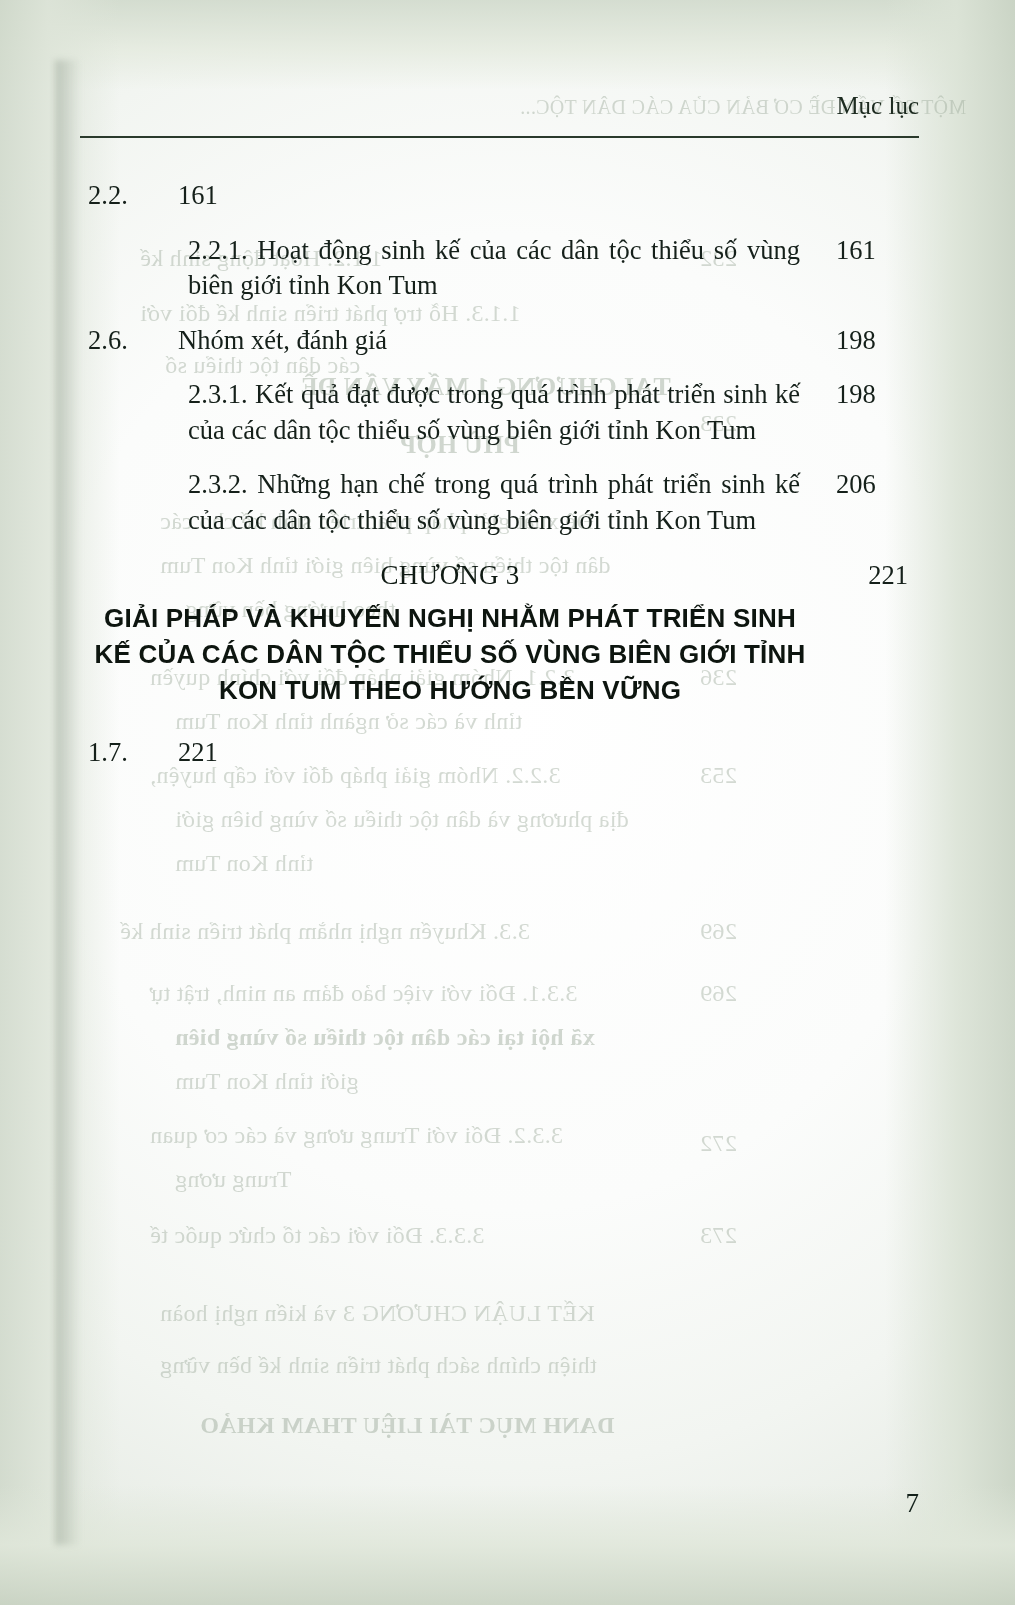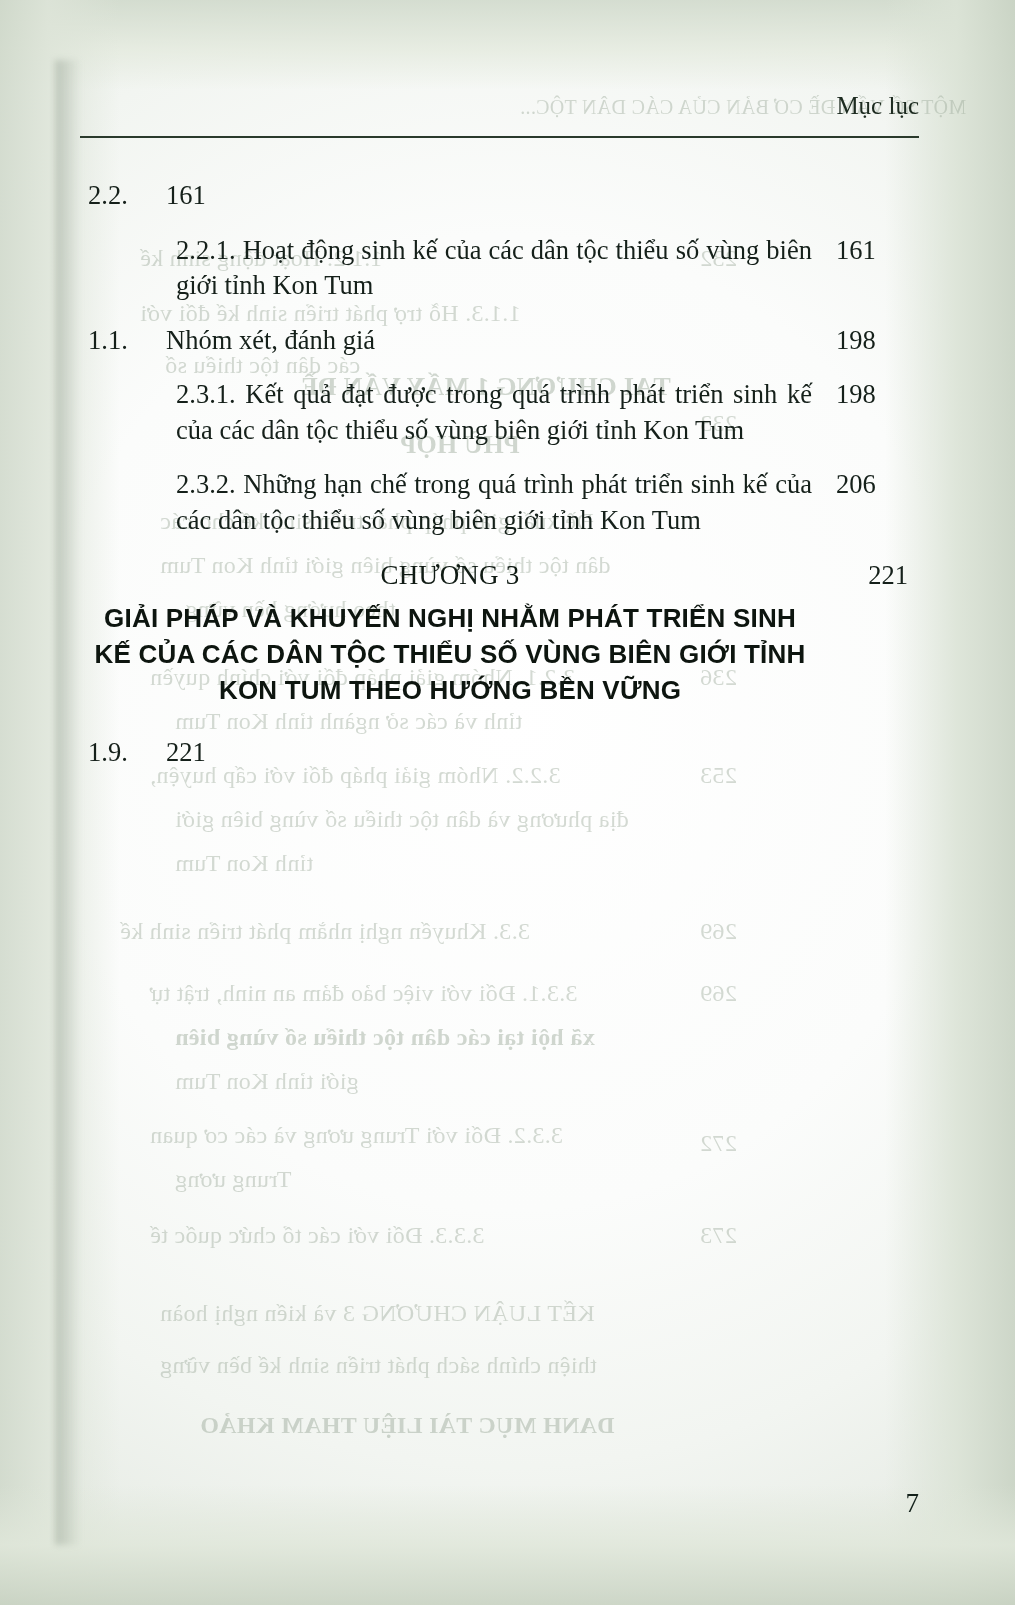--- a/index.html
+++ b/index.html
@@ -86,20 +86,21 @@
     position: absolute;
     left: 88px;
     top: 178px;
     width: 820px;
   }
 
   .entry {
     display: flex;
     align-items: flex-start;
     margin-bottom: 19px;
+    gap: 12px;
   }
   .num {
     flex: 0 0 auto;
     font-size: 26.5px;
     color: #15201a;
     line-height: 1.34;
     padding-right: 10px;
   }
   .num.lvl1 { width: 78px; }
   .num.lvl2 { width: 0; }
@@ -227,21 +228,21 @@
     </div>
 
     <div class="entry lvl2">
       <div class="num lvl2"></div>
       <div class="txt">2.2.1. Hoạt động sinh kế của các dân tộc thiểu số vùng biên giới tỉnh Kon Tum</div>
       <div class="page-no">161</div>
     </div>
 
 
     <div class="entry lvl1">
-      <div class="num lvl1">1.1.</div>
+      <div class="num lvl1">2.6.</div>
       <div class="txt">Nhóm xét, đánh giá</div>
       <div class="page-no">198</div>
     </div>
 
     <div class="entry lvl2">
       <div class="num lvl2"></div>
       <div class="txt">2.3.1. Kết quả đạt được trong quá trình phát triển sinh kế của các dân tộc thiểu số vùng biên giới tỉnh Kon Tum</div>
       <div class="page-no">198</div>
     </div>
 
@@ -256,20 +257,20 @@
       <div class="chapter-row">
         <div class="chapter-body">
           <div class="chapter-title">CHƯƠNG 3</div>
           <div class="chapter-heading">GIẢI PHÁP VÀ KHUYẾN NGHỊ NHẰM PHÁT TRIỂN SINH KẾ CỦA CÁC DÂN TỘC THIỂU SỐ VÙNG BIÊN GIỚI  TỈNH KON TUM THEO HƯỚNG BỀN VỮNG</div>
         </div>
         <div class="chapter-pageno">221</div>
       </div>
     </div>
 
     <div class="entry lvl1">
-      <div class="num lvl1">1.9.</div>
+      <div class="num lvl1">1.7.</div>
       <div class="page-no">221</div>
     </div>
 
   </div>
 
   <div class="folio">7</div>
 </div>
 
 </body></html>

